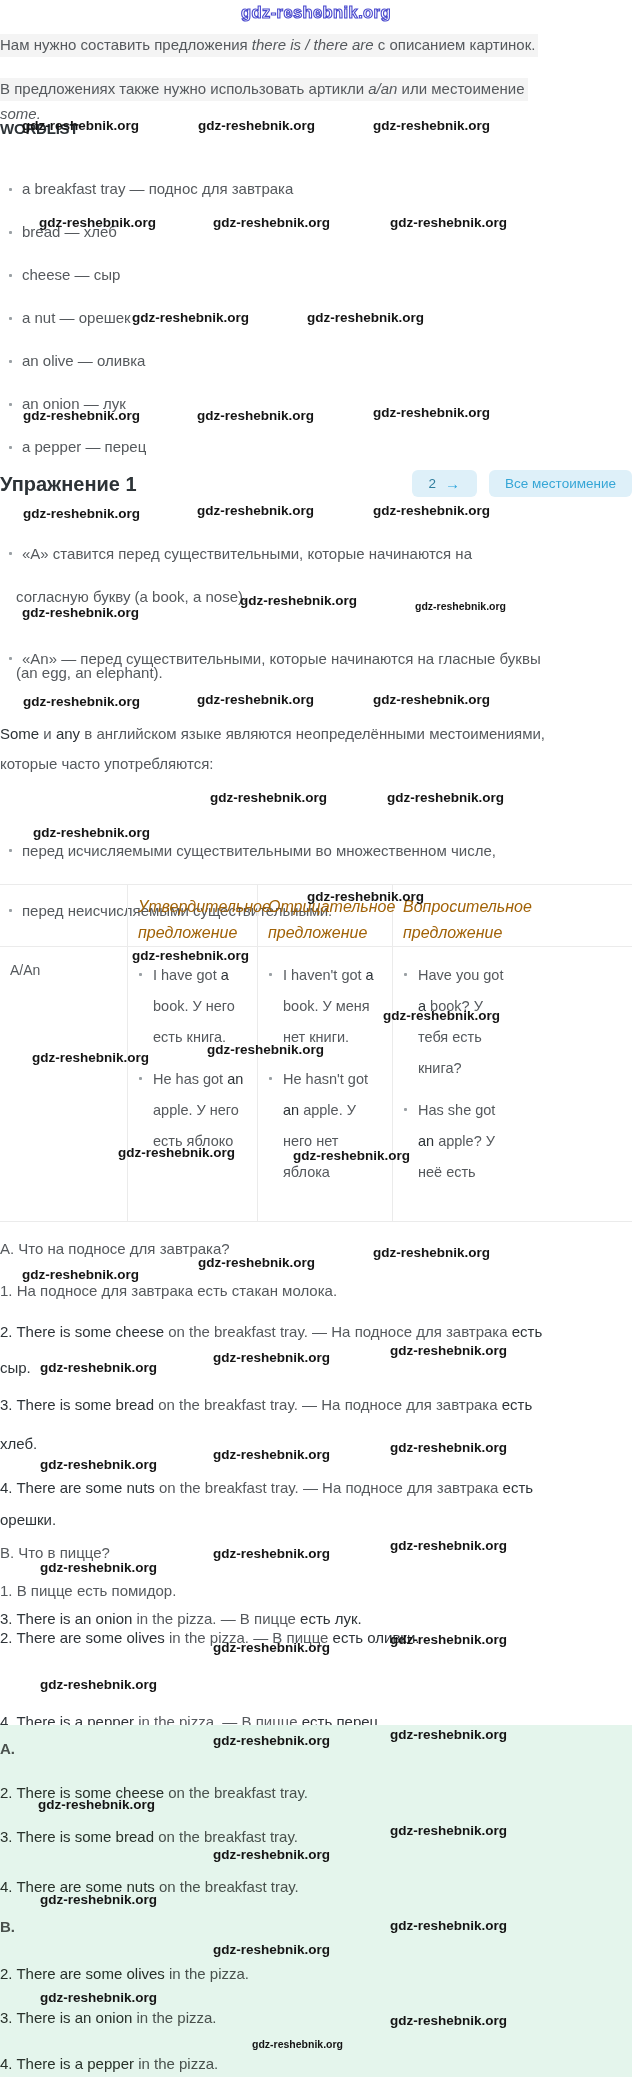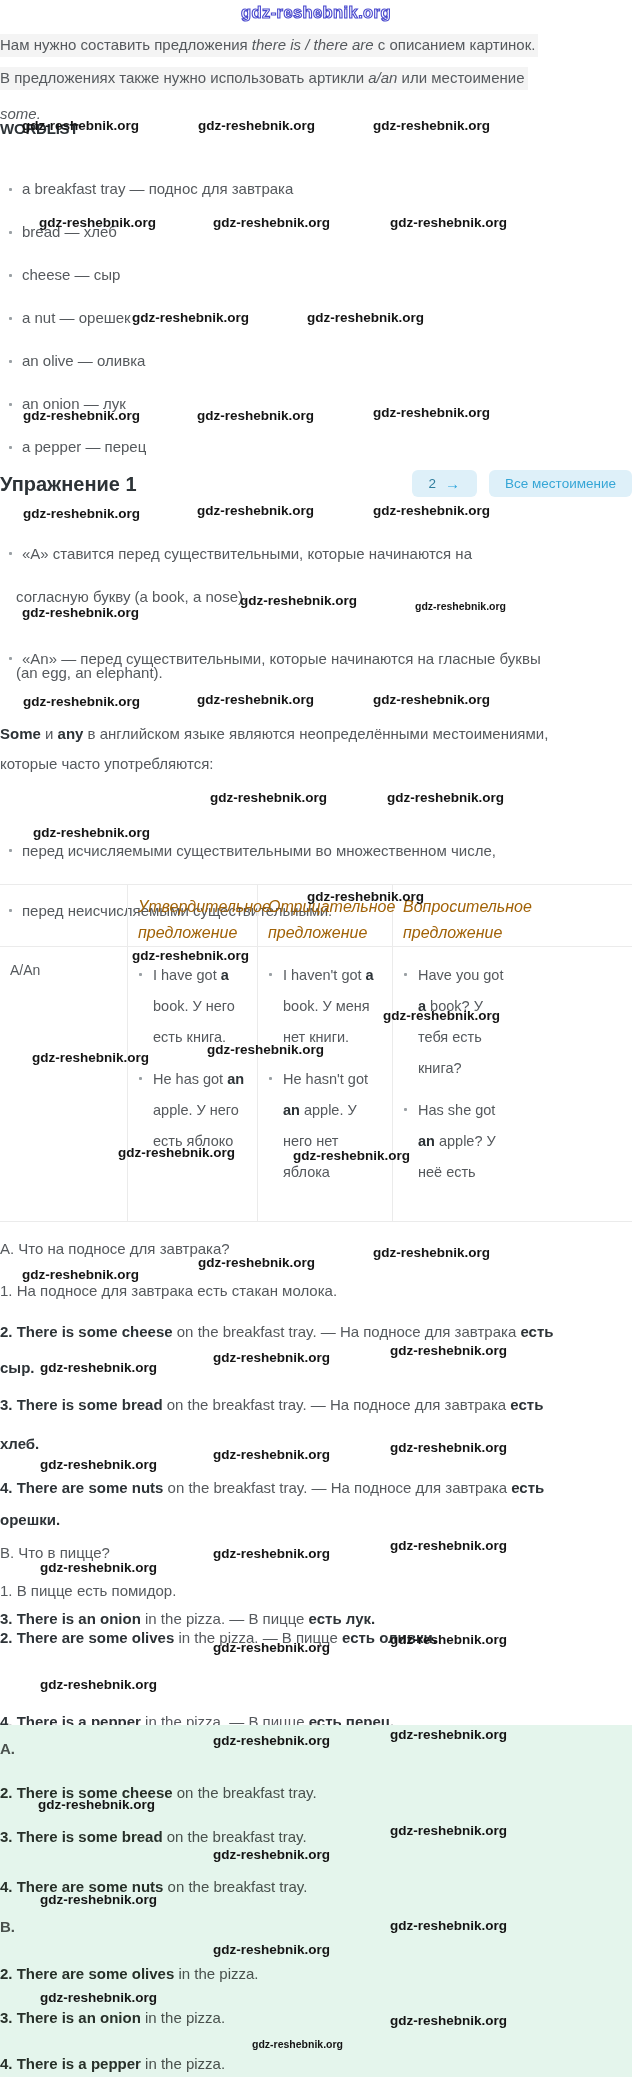--- a/index.html
+++ b/index.html
@@ -1,19 +1,19 @@
 <!DOCTYPE html>
 <html><head>
 <meta charset="utf-8">
 <style>
   html,body{margin:0;padding:0}
   body{width:632px;height:2077px;position:relative;background:#fff;overflow:hidden;
        font-family:"Liberation Sans",sans-serif;color:#55595d}
   .line{position:absolute;left:0;width:632px;font-size:15px;line-height:20px;color:#55595d}
-  .b{font-weight:700;color:#2d3337}
+  .b{font-weight:400;color:#2d3337}
   .it{font-style:italic}
   .bullet{padding-left:22px;box-sizing:border-box;position:relative}
   .bullet::before{content:"";position:absolute;left:9px;top:8px;width:3px;height:3px;background:#9aa0a4;border-radius:1px}
   .ind{padding-left:16px;box-sizing:border-box}
   .band{background:#f4f4f4;display:inline-block;padding:1px 3px 2px 0}
   
   .wm{position:absolute;font-weight:700;font-size:13.5px;color:#141414;white-space:nowrap;z-index:6;letter-spacing:0}
   .wm.sm{font-size:10.5px}
   .wm-top{position:absolute;top:3px;left:0;width:632px;text-align:center;font-weight:700;font-size:16.5px;
           color:#fff;-webkit-text-stroke:1.1px #4a4ace;letter-spacing:.4px;z-index:6}
@@ -48,21 +48,21 @@
   .answers .gl{position:absolute;left:0;width:632px;font-size:15px;color:#49514d}
   .answers .b{color:#273029}
   .lab{font-weight:700;color:#2d3337}
 </style>
 </head>
 <body>
 
 <div class="wm-top">gdz-reshebnik.org</div>
 
 <div class="line" style="top:34px"><span class="band"><span>Нам нужно составить предложения </span><span class="it">there is / there are</span><span> с описанием картинок.</span></span></div>
-<div class="line" style="top:67px"><span class="band"><span>В предложениях также нужно использовать артикли </span><span class="it">a/an</span><span> или местоимение</span></span></div>
+<div class="line" style="top:78px"><span class="band"><span>В предложениях также нужно использовать артикли </span><span class="it">a/an</span><span> или местоимение</span></span></div>
 <div class="line it" style="top:104px">some.</div>
 
 <div class="wl-label">WORDLIST</div>
 <ul class="wordlist">
   <li class="bullet">a breakfast tray — поднос для завтрака</li>
   <li class="bullet">bread — хлеб</li>
   <li class="bullet">cheese — сыр</li>
   <li class="bullet">a nut — орешек</li>
   <li class="bullet">an olive — оливка</li>
   <li class="bullet">an onion — лук</li>

